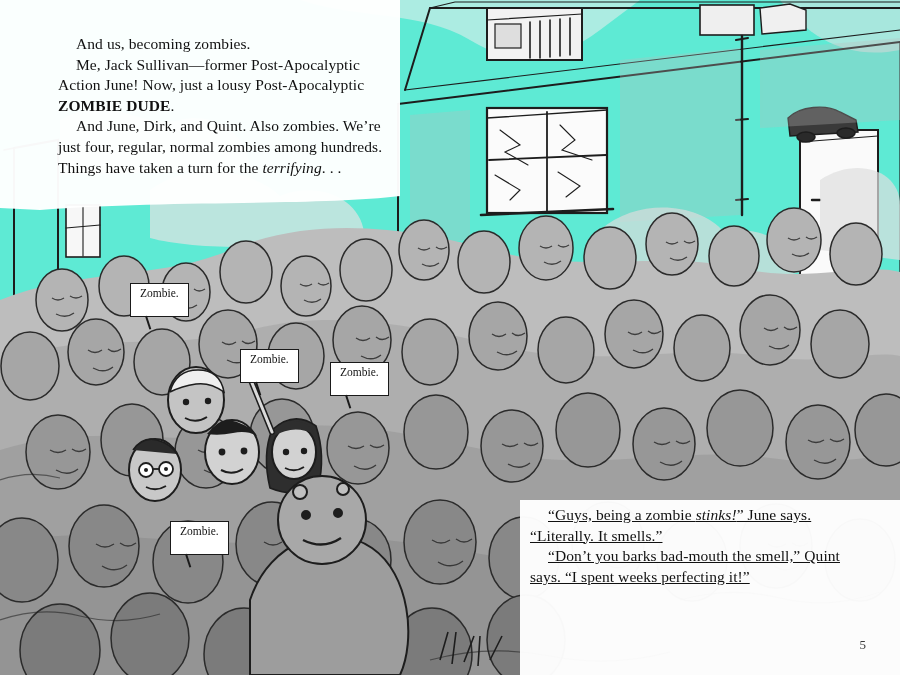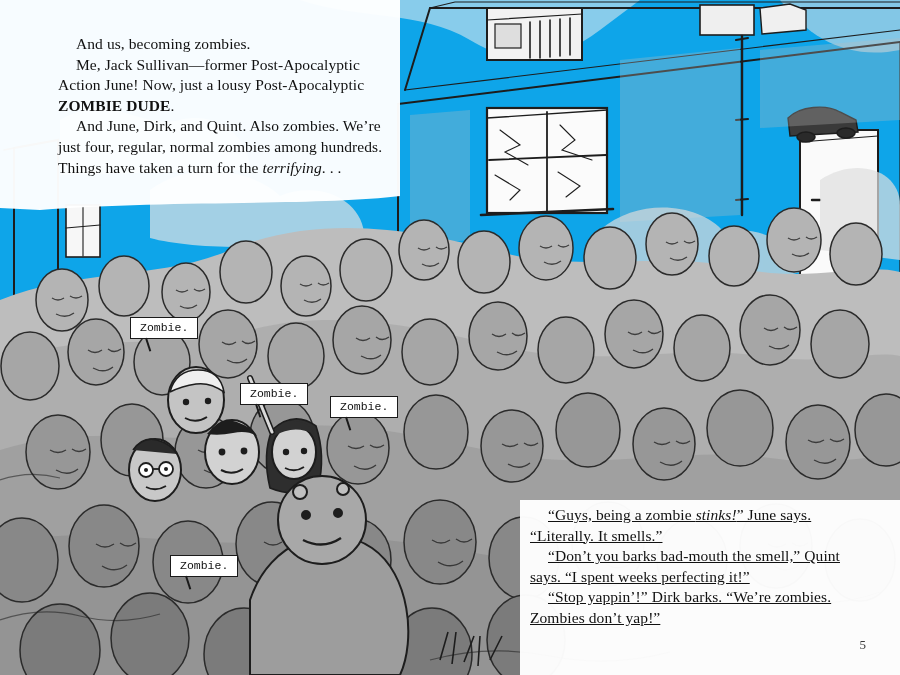--- a/index.html
+++ b/index.html
@@ -7,21 +7,21 @@
     padding: 0;
     background: #ffffff;
   }
   body {
     font-family: "Liberation Serif", serif;
   }
   .page {
     position: relative;
     width: 900px;
     height: 675px;
-    background: #0ea5e9;
+    background: #5eead4;
     overflow: hidden;
   }
 
   
   .art {
     position: absolute;
     inset: 0;
     pointer-events: none;
   }
   .art svg { display: block; width: 900px; height: 675px; }
@@ -60,27 +60,26 @@
     bottom: 22px;
     font-size: 13px;
     color: #3a3a3a;
   }
 
   
   .speech {
     position: absolute;
     background: #ffffff;
     border: 1.6px solid #1a1a1a;
-    font-family: Liberation Mono, monospace;
+    font-family: Liberation Serif, serif;
     font-size: 11.5px;
     color: #111111;
-    padding: 4px 9px 4px 9px;
+    padding: 4px 9px 16px 9px;
     white-space: nowrap;
     line-height: 1;
-    margin-top: 34px;
   }
   .speech .tail {
     position: absolute;
     width: 2px;
     background: #1a1a1a;
     left: 14px;
     top: 100%;
     height: 14px;
     transform-origin: top center;
     transform: rotate(-18deg);
@@ -360,21 +359,20 @@
 
   <div class="text-block top-text">
     <p class="indent">And us, becoming zombies.</p>
     <p class="indent"><span>Me, Jack Sullivan—former Post-Apocalyptic Action June! Now, just a lousy Post-Apocalyptic </span><span class="bold">ZOMBIE DUDE</span><span>.</span></p>
     <p class="indent"><span>And June, Dirk, and Quint. Also zombies. We’re just four, regular, normal zombies among hundreds. Things have taken a turn for the </span><span class="ital">terrifying</span><span>. . .</span></p>
   </div>
 
   <div class="text-block bottom-text">
     <p class="indent"><span>“Guys, being a zombie </span><span class="ital">stinks!</span><span>” June says. “Literally. It smells.”</span></p>
     <p class="indent">“Don’t you barks bad-mouth the smell,” Quint says. “I spent weeks perfecting it!”</p>
-    <p class="indent">“Stop yappin’!” Dirk barks. “We’re zombies. Zombies don’t yap!”</p>
   </div>
 
   <div class="speech sp1">
     <span>Zombie.</span>
     <span class="tail"></span>
   </div>
   <div class="speech sp2">
     <span>Zombie.</span>
     <span class="tail"></span>
   </div>

